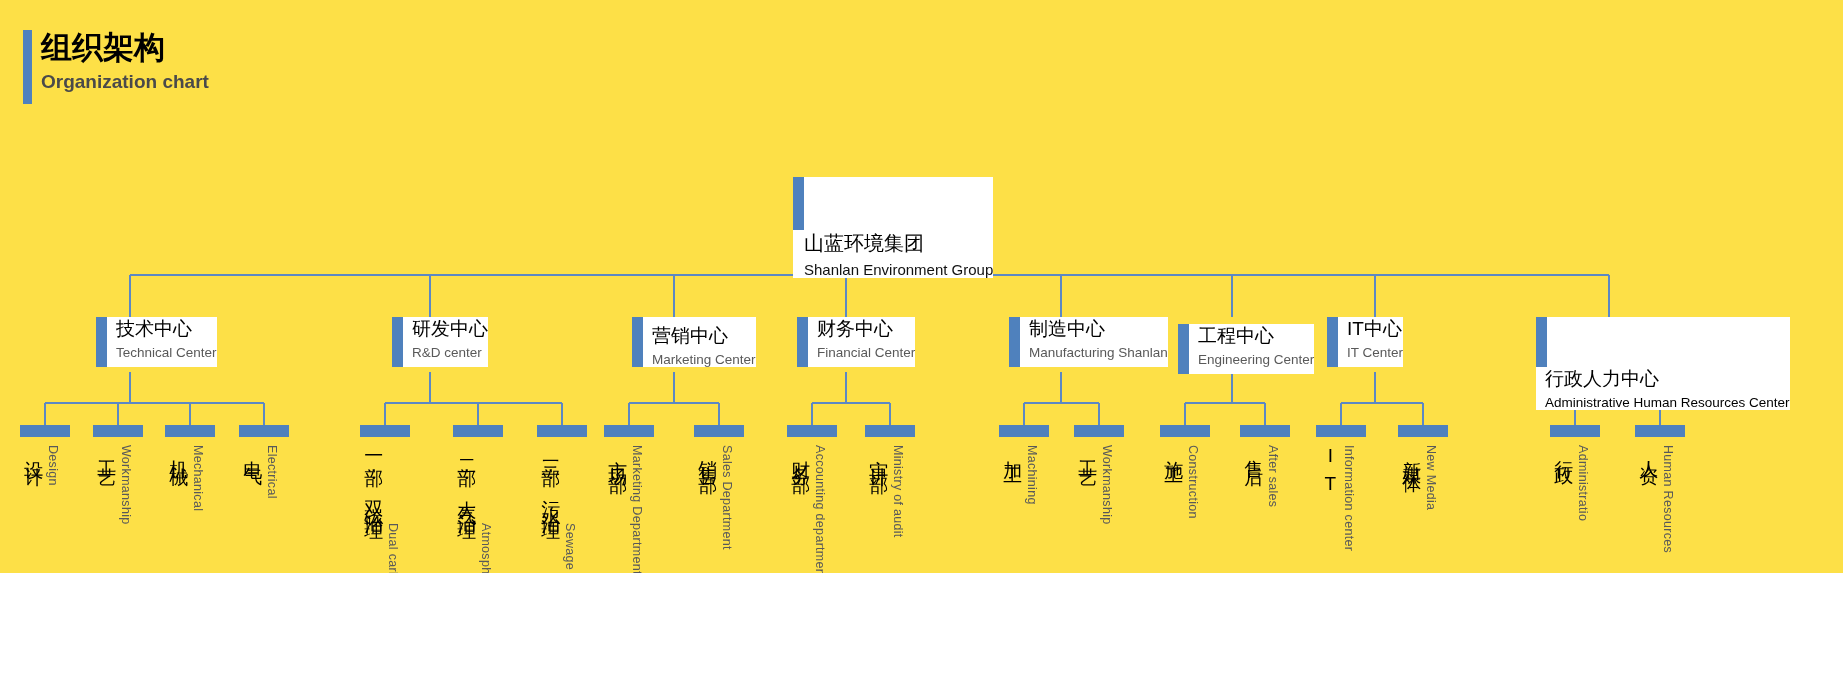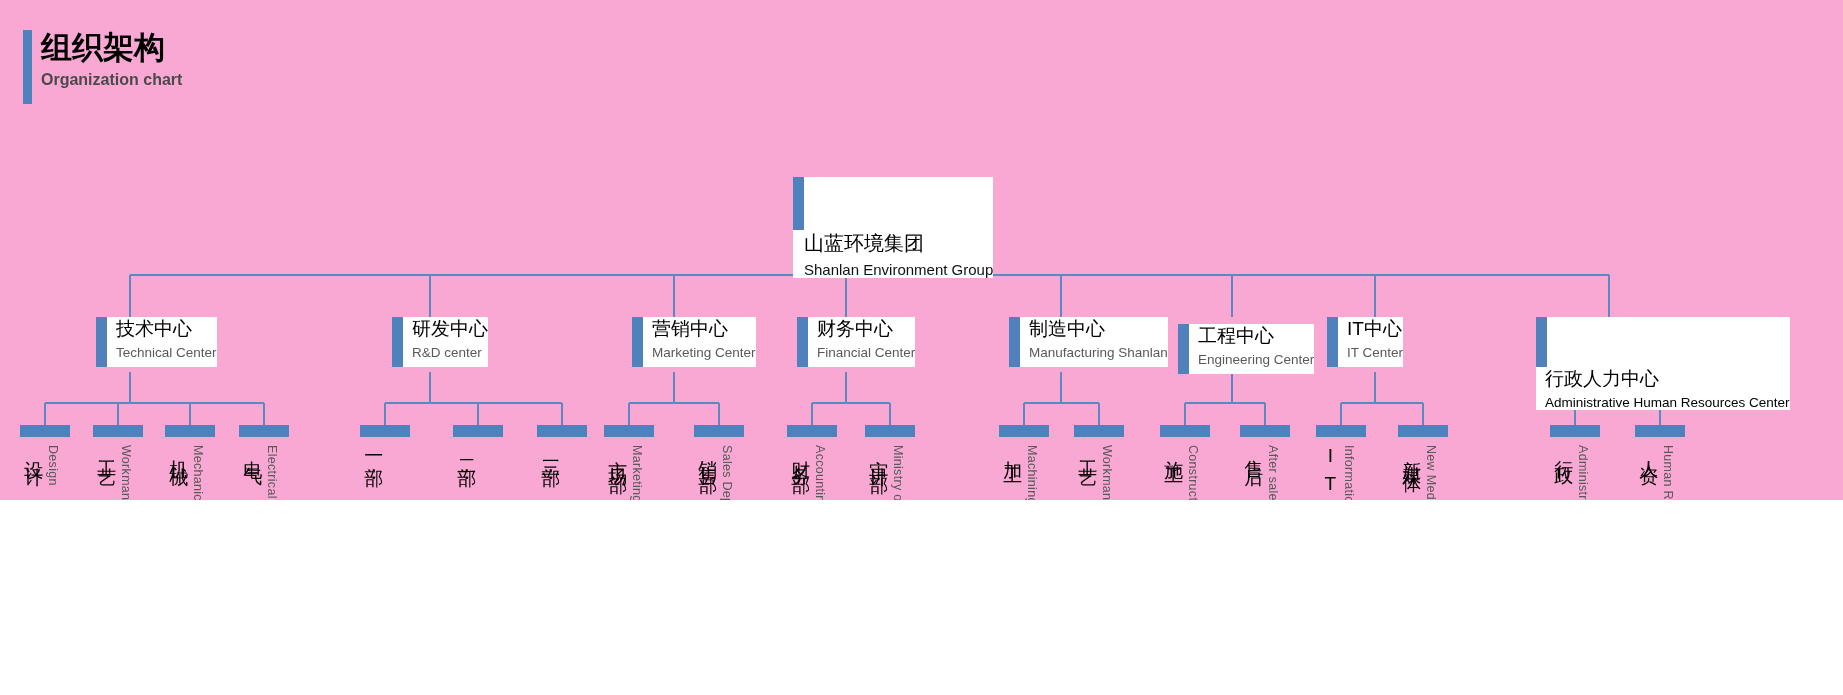--- a/index.html
+++ b/index.html
@@ -1,25 +1,25 @@
 <!DOCTYPE html>
 <html><head>
 <meta charset="utf-8">
 <style>
   html,body{margin:0;padding:0;background:#ffffff;}
   body{font-family:"Liberation Sans",sans-serif;}
-  .canvas{position:relative;width:1843px;height:500px;background:#f9a8d4;overflow:hidden;text-decoration:underline;}
+  .canvas{position:relative;width:1843px;height:573px;background:#fde047;overflow:hidden;text-decoration:underline;}
   svg.connectors{position:absolute;left:0;top:0;z-index:1;}
 
   
   .header{position:absolute;left:23px;top:30px;display:flex;z-index:2;}
   .header-bar{width:9px;height:74px;background:#4F81BD;}
   .header-text{margin-left:9px;}
   .header-cn{font-size:31px;font-weight:bold;color:#000;line-height:1.15;white-space:nowrap;}
-  .header-en{font-size:16px;font-weight:bold;color:#4a4a4a;margin-top:5px;white-space:nowrap;}
+  .header-en{font-size:19px;font-weight:bold;color:#4a4a4a;margin-top:5px;white-space:nowrap;}
 
   
   .root-node{position:absolute;display:flex;z-index:2;background:#fff;}
   .root-bar{width:11px;height:53px;background:#4F81BD;flex:none;}
   .root-text{margin-left:11px;}
   .root-cn{font-size:20px;color:#000;line-height:1.35;white-space:nowrap;}
   .root-en{font-size:15px;color:#111;margin-top:4px;white-space:nowrap;}
 
   
   .center-node{position:absolute;display:flex;z-index:2;background:#fff;}
@@ -163,21 +163,21 @@
         <div class="child-en" style="margin-top: 78px;">Atmospheric governance</div>
       </div>
     </div>
     <div class="child-node" style="left: 537px; top: 425px;">
       <div class="child-bar"></div>
       <div class="child-textrow">
         <div class="child-cn">三部：污水治理</div>
         <div class="child-en" style="margin-top: 78px;">Sewage treatment</div>
       </div>
     </div>
-    <div class="center-node" style="left: 632px; top: 317px;">
+    <div class="center-node" style="left: 632px; top: 317px; align-items: flex-end;">
       <div class="center-bar"></div>
       <div class="center-text">
         <div class="center-cn">营销中心</div>
         <div class="center-en">Marketing Center</div>
       </div>
     </div>
     <div class="child-node" style="left: 604px; top: 425px;">
       <div class="child-bar"></div>
       <div class="child-textrow">
         <div class="child-cn">市场部</div>

